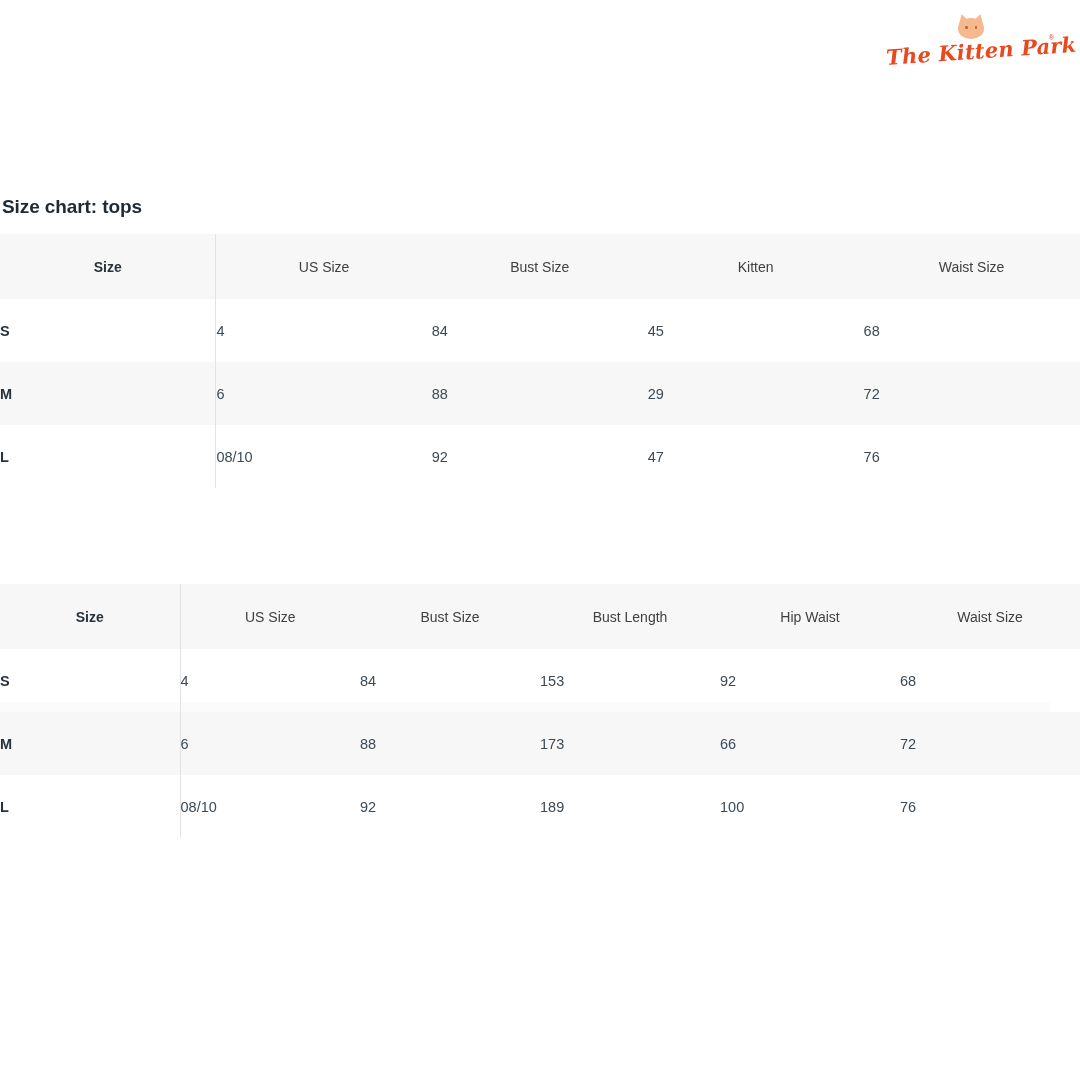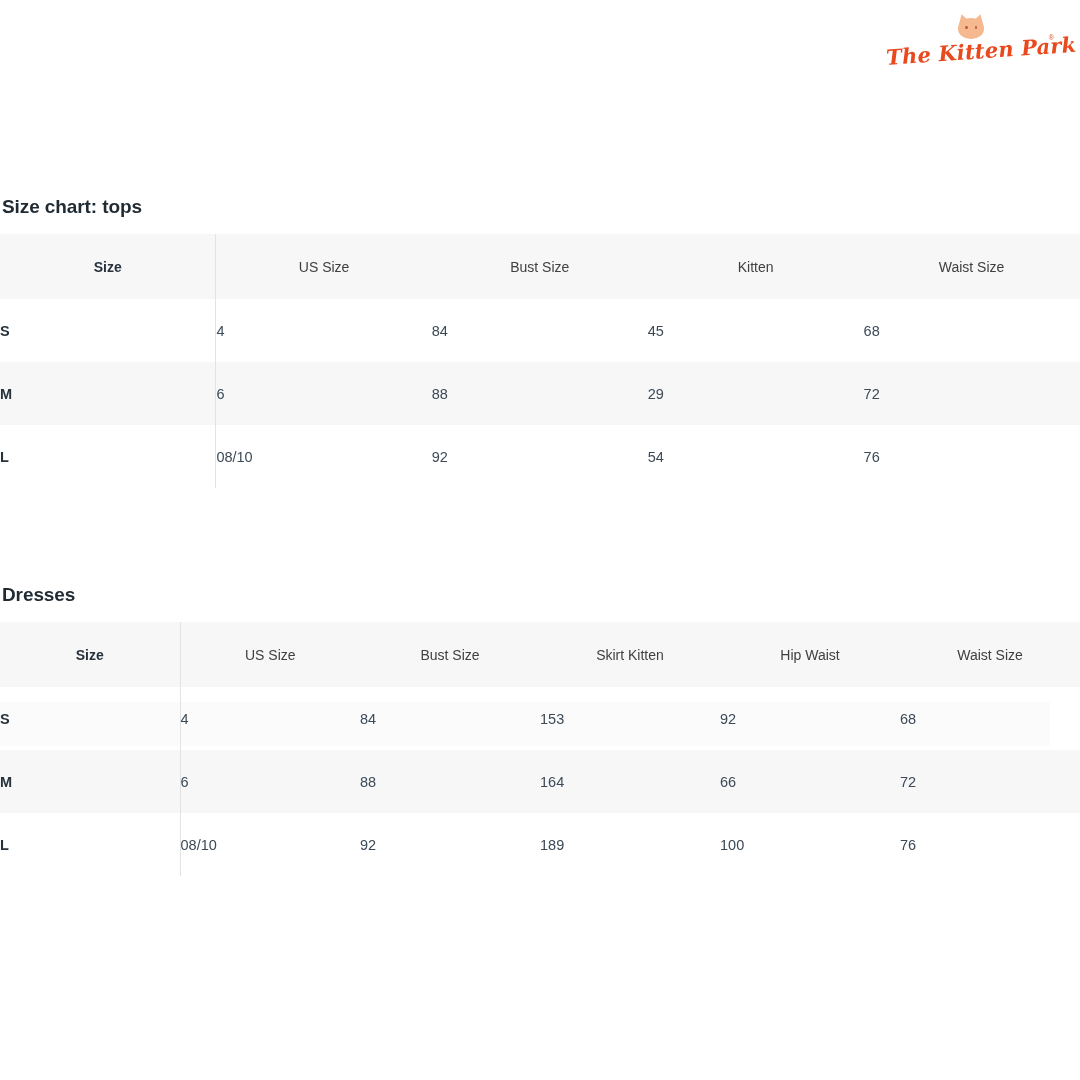--- a/index.html
+++ b/index.html
@@ -198,56 +198,55 @@
         <td>M</td>
         <td>6</td>
         <td>88</td>
         <td>29</td>
         <td>72</td>
       </tr>
       <tr>
         <td>L</td>
         <td>08/10</td>
         <td>92</td>
-        <td>54</td>
+        <td>47</td>
         <td>76</td>
       </tr>
     </tbody>
   </table>
   <div class="ghost"></div>
   <div class="ghost-text">                 </div>
 </div>
 
 <div id="dresses-section">
-  <h2 class="section-title">Dresses</h2>
   <table class="size-table">
     <thead>
       <tr>
         <th>Size</th>
         <th>US Size</th>
         <th>Bust Size</th>
-        <th>Skirt Kitten</th>
+        <th>Bust Length</th>
         <th>Hip Waist</th>
         <th>Waist Size</th>
       </tr>
     </thead>
     <tbody>
       <tr>
         <td>S</td>
         <td>4</td>
         <td>84</td>
         <td>153</td>
         <td>92</td>
         <td>68</td>
       </tr>
       <tr class="alt">
         <td>M</td>
         <td>6</td>
         <td>88</td>
-        <td>164</td>
+        <td>173</td>
         <td>66</td>
         <td>72</td>
       </tr>
       <tr>
         <td>L</td>
         <td>08/10</td>
         <td>92</td>
         <td>189</td>
         <td>100</td>
         <td>76</td>

